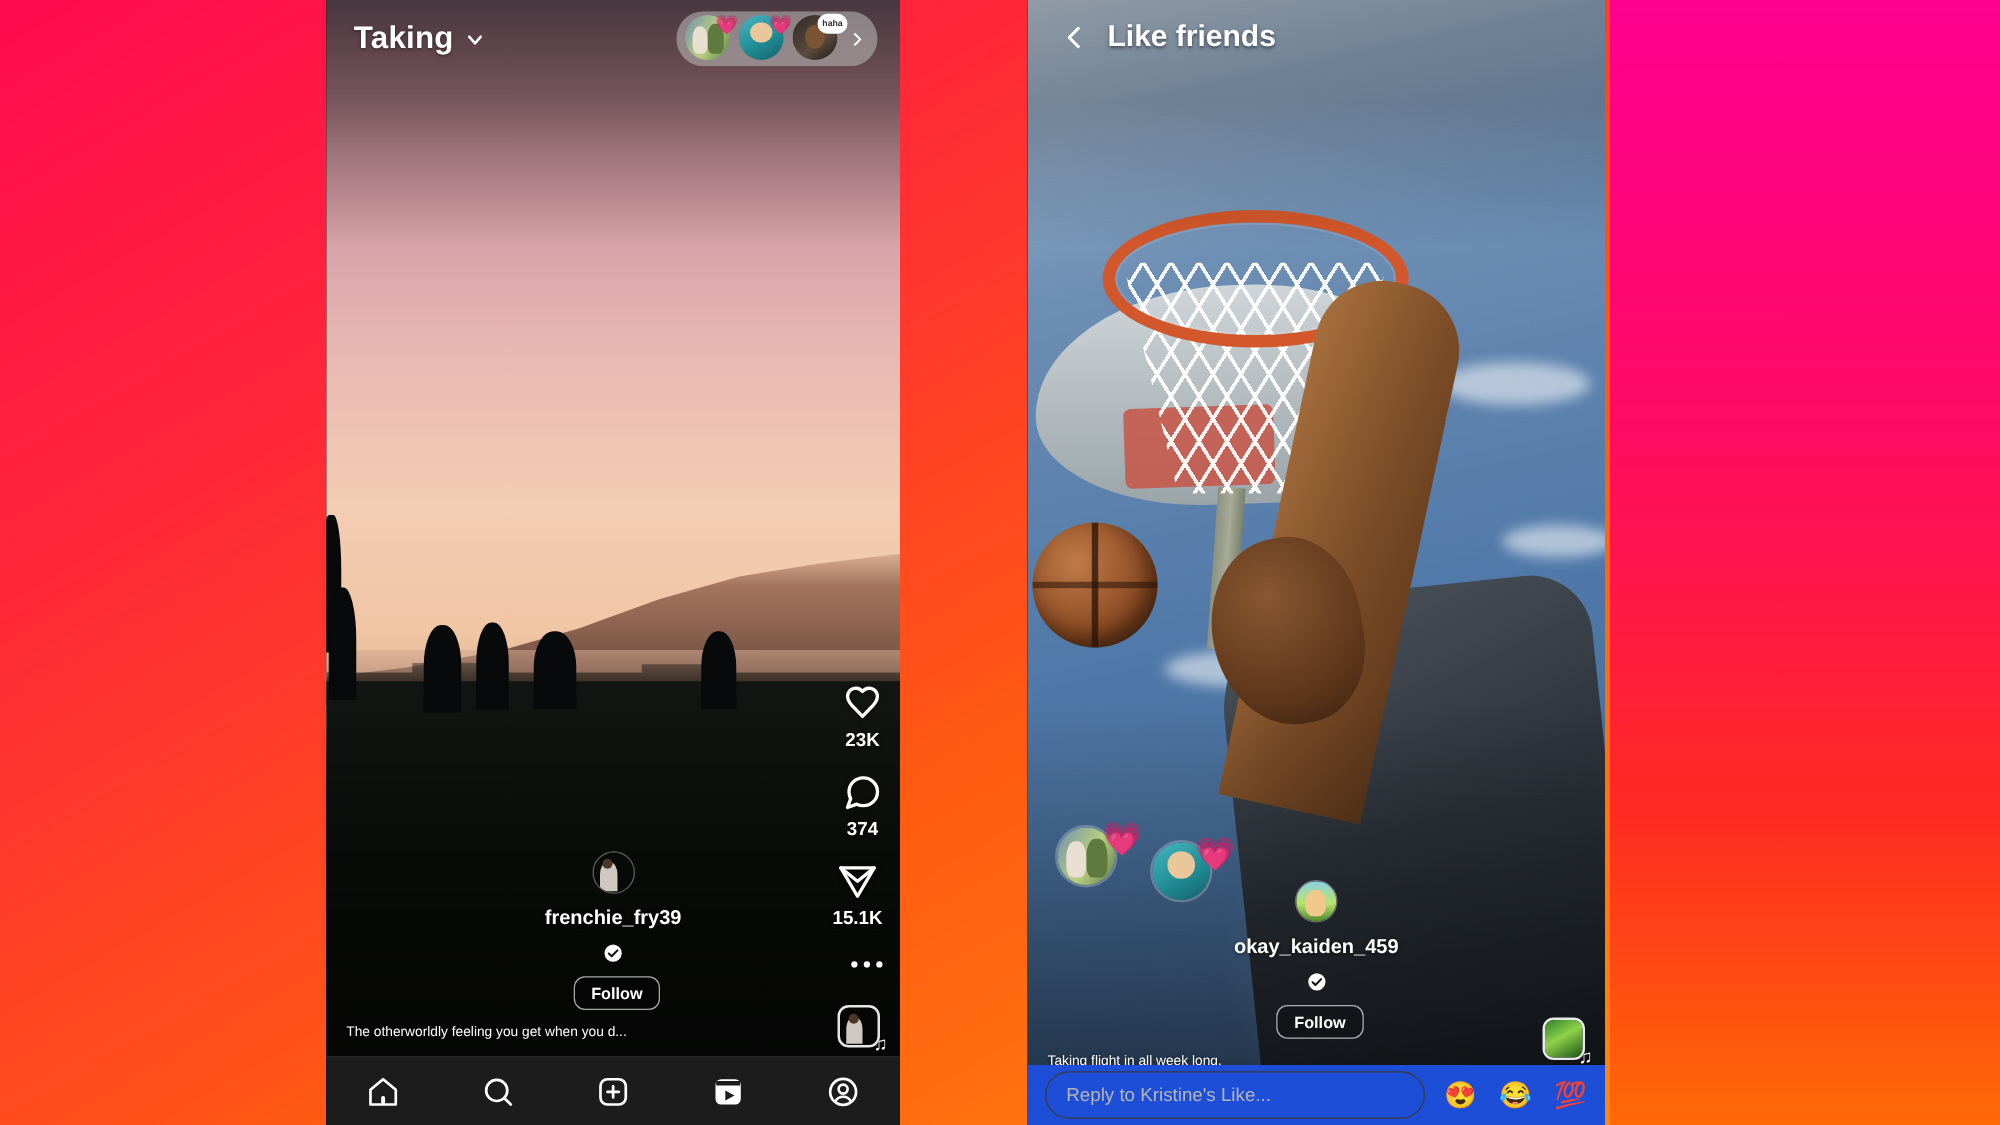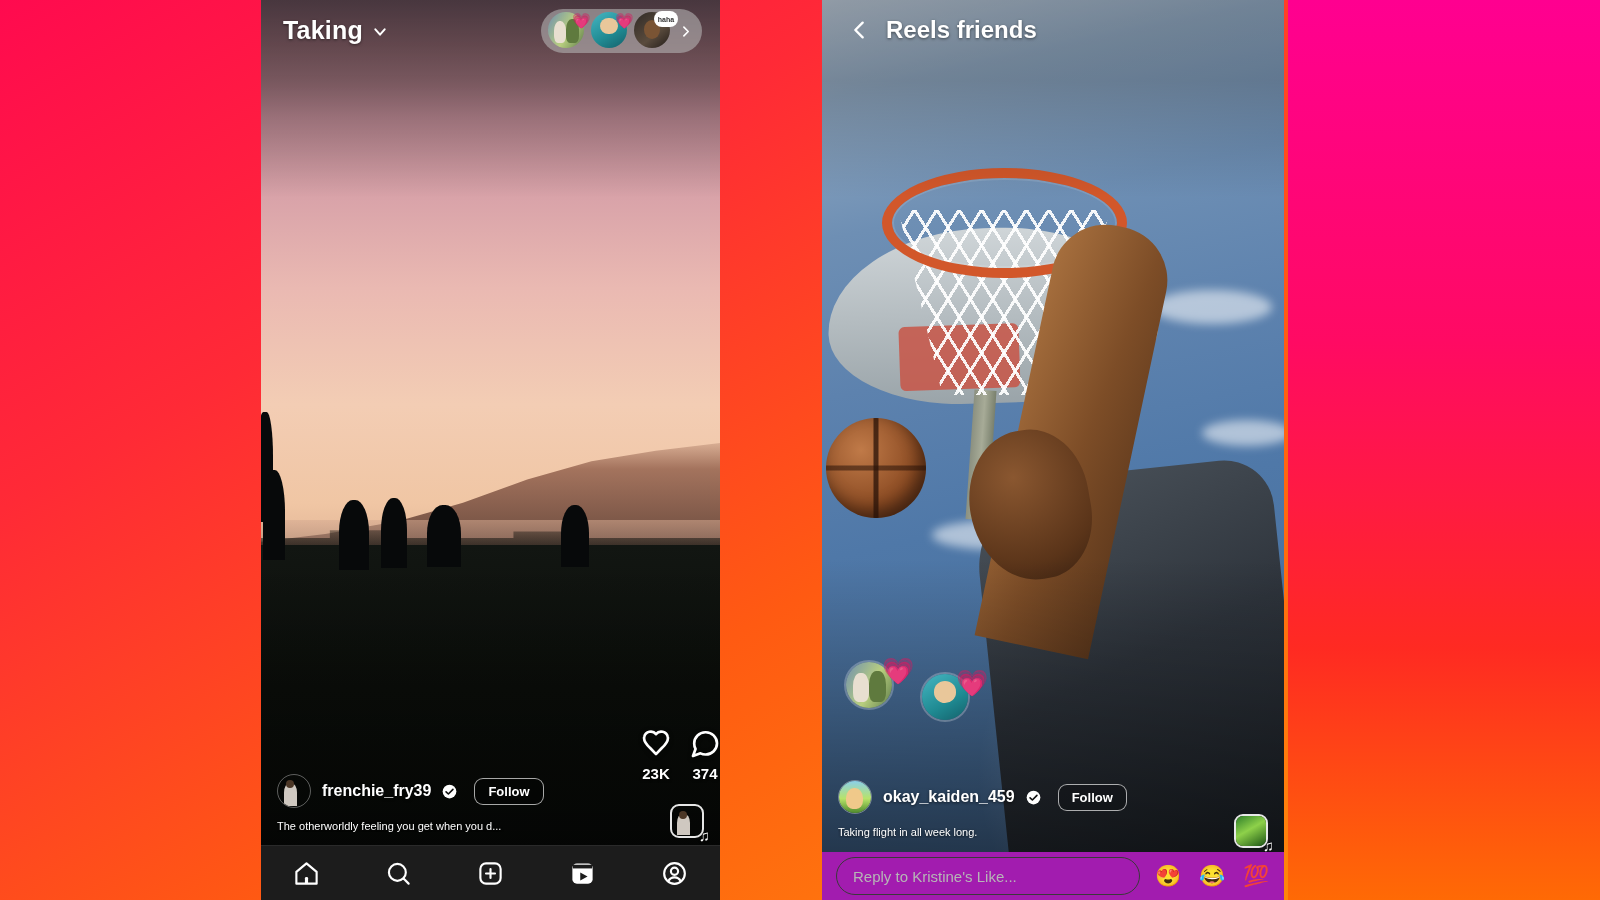--- a/index.html
+++ b/index.html
@@ -127,31 +127,31 @@
     display:flex; align-items:center; justify-content:center;
     font-size:15px; line-height:1;
   }
   .badge.bubble{
     background:#fff; border-radius:9px; color:#333; font-size:7px; font-weight:bold;
     width:24px; height:16px;
   }
   .fp-chev{ width:13px; height:13px; margin-left:2px; }
 
   
-  .rail{ position:absolute; right:14px; bottom:118px; width:66px; z-index:11; display:flex; align-items:flex-start; gap:17px; }
+  .rail{ position:absolute; right:14px; bottom:118px; width:66px; z-index:11; display:flex; flex-direction:column; align-items:flex-end; gap:17px; }
   .rail-item{ display:flex; flex-direction:column; align-items:center; }
   .rail-item svg{ display:block; filter:drop-shadow(0 1px 2px rgba(0,0,0,.55)); }
   .rail-count{ color:#fff; font-size:15px; font-weight:bold; margin-top:5px; text-shadow:0 1px 3px rgba(0,0,0,.6); }
   .dots{ display:flex; gap:5px; align-items:center; height:22px; }
   .dots i{ width:5px; height:5px; background:#fff; border-radius:50%; display:block; }
 
   
   .meta{ position:absolute; left:0; right:0; bottom:68px; padding:0 16px; z-index:11; }
-  .meta.r{ bottom:62px;padding-left:16px; }
-  .userrow{ display:flex; align-items:center; gap:11px; }
+  .meta.r{ bottom:45px;padding-left:16px; }
+  .userrow{ display:flex; align-items:center; gap:11px;flex-direction:column; }
   .avatar{
     width:34px; height:34px; border-radius:50%; overflow:hidden; flex:0 0 auto;
     border:1px solid rgba(255,255,255,.35);
   }
   .uname{ color:#fff; font-size:16px; font-weight:bold; text-shadow:0 1px 3px rgba(0,0,0,.6); }
   .verified{ width:15px; height:15px; }
   .follow{
     margin-left:6px; color:#fff; font-size:13px; font-weight:bold;
     border:1px solid rgba(255,255,255,.65); border-radius:9px;
     padding:5px 13px; background:rgba(0,0,0,.18);
@@ -173,21 +173,21 @@
   
   .navbar{
     position:absolute; left:0; right:0; bottom:0; height:55px; background:#1c1c1c;
     display:flex; align-items:center; justify-content:space-around; z-index:13;
     border-top:1px solid #2a2a2a;
   }
   .navbar svg{ display:block; }
 
   
   .replybar{
-    position:absolute; left:0; right:0; bottom:0; height:48px; background:#a21caf; z-index:13;
+    position:absolute; left:0; right:0; bottom:0; height:48px; background:#1d4ed8; z-index:13;
     display:flex; align-items:center; padding:0 14px;
   }
   .reply-input{
     flex:1; height:38px; border:1px solid #3a3a3a; border-radius:20px;
     display:flex; align-items:center; padding:0 16px;
     color:#b6b6b6; font-size:15px;
   }
   .emojis{ display:flex; gap:18px; margin-left:16px; font-size:21px; }
 
   
@@ -347,21 +347,21 @@
     <div class="arm"></div>
     <div class="head"></div>
     <div class="ball"></div>
     <div class="shadowmask"></div>
   </div>
 
   <div class="topbar">
     <svg class="back-chev" viewBox="0 0 24 24" fill="none" stroke="#fff" stroke-width="2.6" stroke-linecap="round" stroke-linejoin="round">
         <polyline points="16,4 8,12 16,20"></polyline>
       </svg>
-    <div class="friends-title">Reels friends</div>
+    <div class="friends-title">Like friends</div>
   </div>
 
   <div class="float-av" style="left:22px;top:660px;">
       <div class="av-couple"></div>
     </div>
   <div class="float-heart" style="left:60px;top:656px;">💗</div>
   <div class="float-av" style="left:98px;top:672px;">
       <div class="av-teal"></div>
     </div>
   <div class="float-heart" style="left:134px;top:668px;">💗</div>

